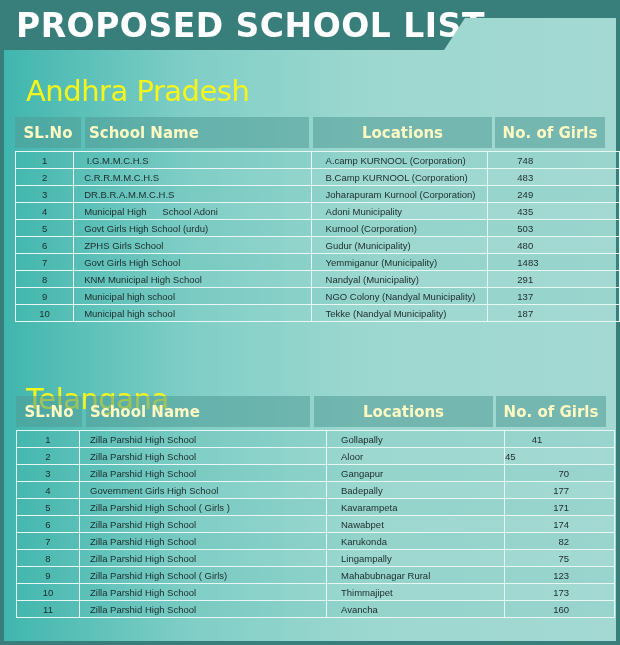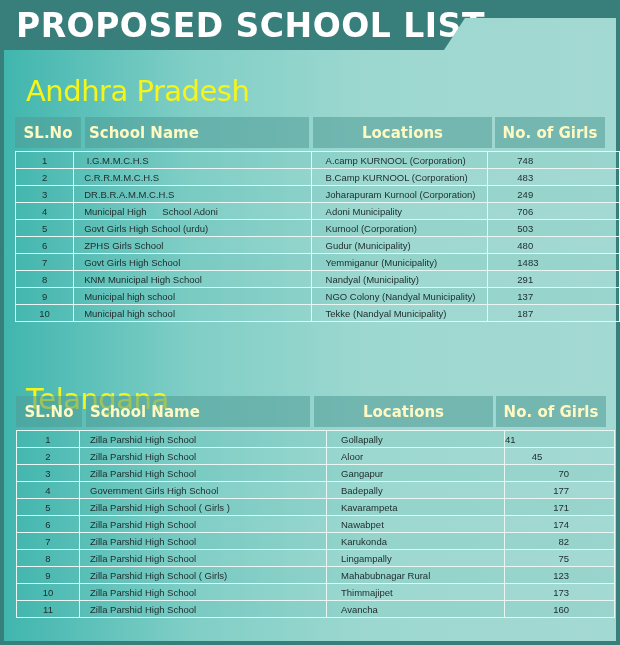--- a/index.html
+++ b/index.html
@@ -86,21 +86,21 @@
       <tr class="odd">
         <td class="c-sl">3</td>
         <td class="c-name">DR.B.R.A.M.M.C.H.S</td>
         <td class="c-loc">Joharapuram Kurnool (Corporation)</td>
         <td class="c-num" style="padding-left: 29px;">249</td>
       </tr>
       <tr>
         <td class="c-sl">4</td>
         <td class="c-name">Municipal High      School Adoni</td>
         <td class="c-loc">Adoni Municipality</td>
-        <td class="c-num" style="padding-left: 29px;">706</td>
+        <td class="c-num" style="padding-left: 29px;">435</td>
       </tr>
       <tr class="odd">
         <td class="c-sl">5</td>
         <td class="c-name">Govt Girls High School (urdu)</td>
         <td class="c-loc">Kurnool (Corporation)</td>
         <td class="c-num" style="padding-left: 29px;">503</td>
       </tr>
       <tr>
         <td class="c-sl">6</td>
         <td class="c-name">ZPHS Girls School</td>
@@ -140,27 +140,27 @@
 <div class="hdr" style="left:86px; top:396px; width:224px; padding-left:4px; box-sizing:border-box;">School Name</div>
 <div class="hdr" style="left:314px; top:396px; width:179px; justify-content:center;">Locations</div>
 <div class="hdr" style="left:496px; top:396px; width:110px; justify-content:center;">No. of Girls</div>
 
 <table class="tbl" id="tbl-tg" style="top:430px; left:16px;">
   <tbody>
       <tr class="odd">
         <td class="c-sl">1</td>
         <td class="c-name">Zilla Parshid High School</td>
         <td class="c-loc">Gollapally</td>
-        <td class="c-num" style="text-align: left; padding-right: 45px; box-sizing: border-box;">41</td>
+        <td class="c-num" style="text-align: center; padding-right: 45px; box-sizing: border-box;">41</td>
       </tr>
       <tr>
         <td class="c-sl">2</td>
         <td class="c-name">Zilla Parshid High School</td>
         <td class="c-loc">Aloor</td>
-        <td class="c-num" style="text-align: center; padding-right: 45px; box-sizing: border-box;">45</td>
+        <td class="c-num" style="text-align: left; padding-right: 45px; box-sizing: border-box;">45</td>
       </tr>
       <tr class="odd">
         <td class="c-sl">3</td>
         <td class="c-name">Zilla Parshid High School</td>
         <td class="c-loc">Gangapur</td>
         <td class="c-num" style="text-align: right; padding-right: 45px; box-sizing: border-box;">70</td>
       </tr>
       <tr>
         <td class="c-sl">4</td>
         <td class="c-name">Government Girls High School</td>

